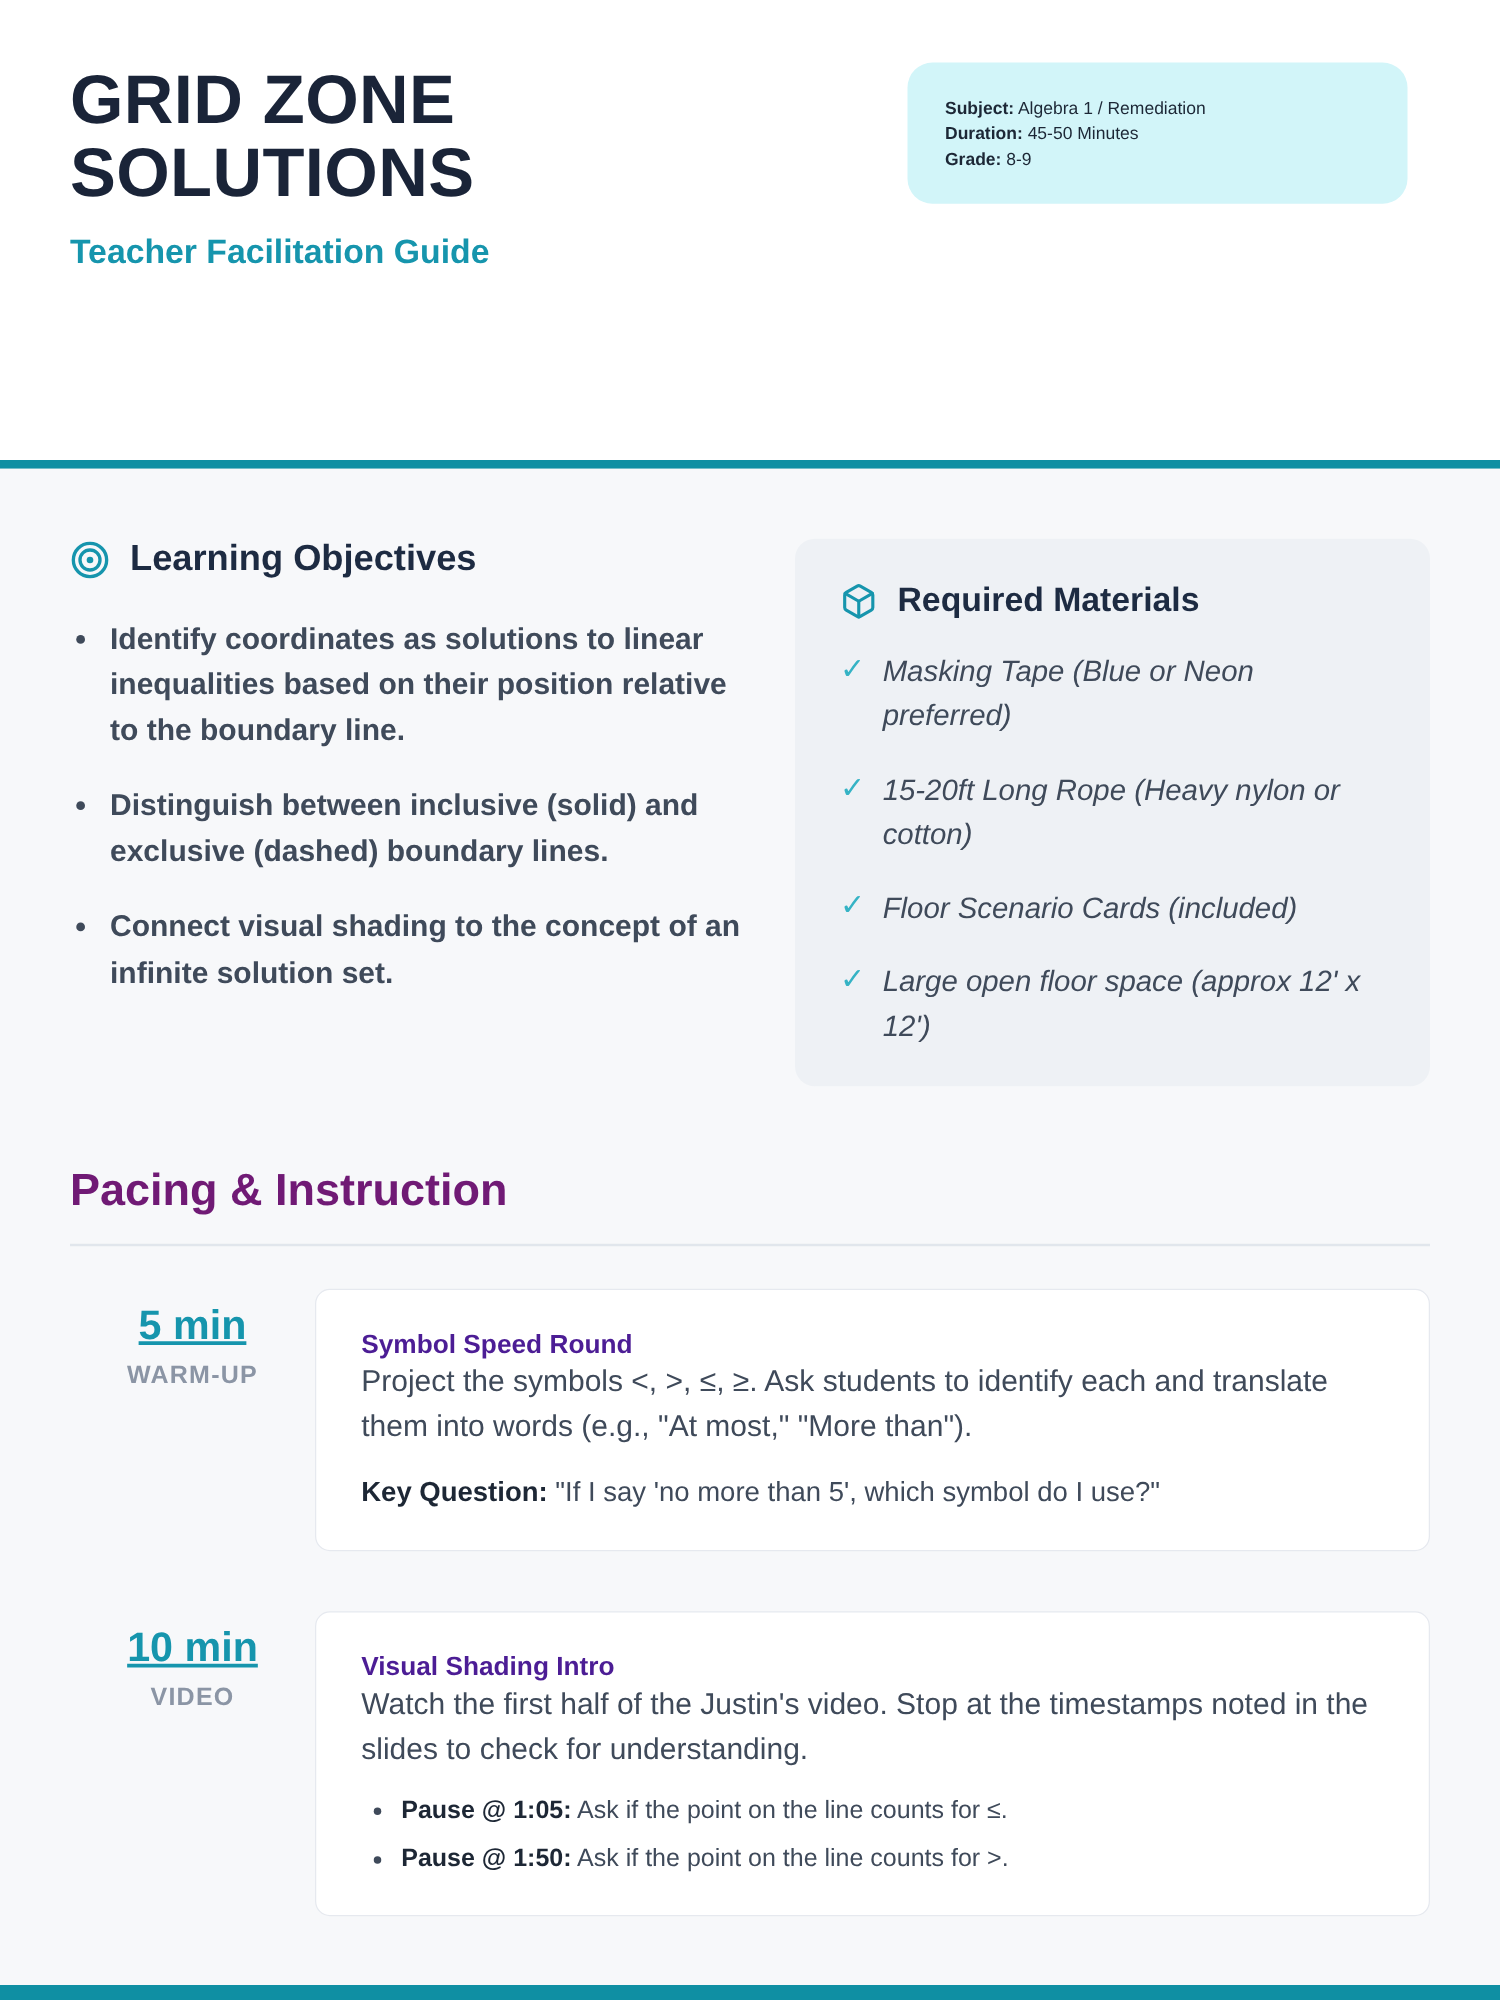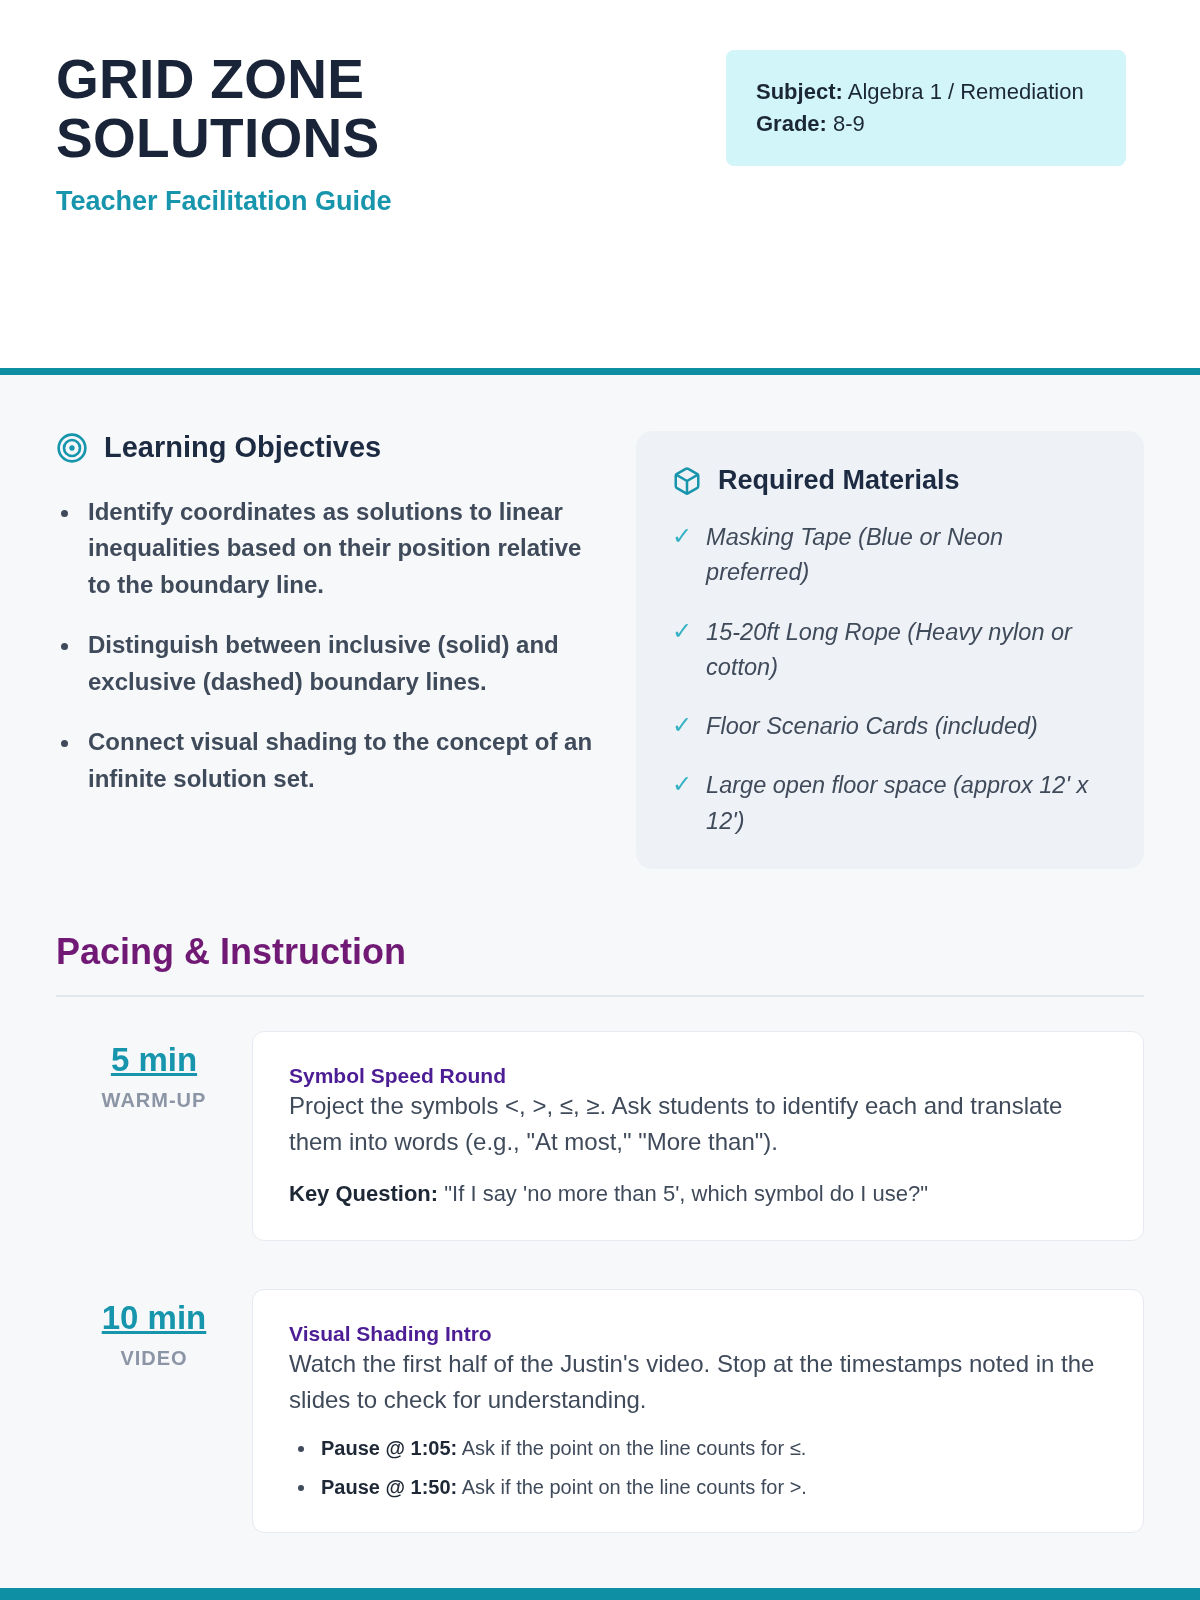--- a/index.html
+++ b/index.html
@@ -30,24 +30,24 @@
     letter-spacing:0.3px;
   }
   .subtitle{
     margin-top:18px;
     font-size:27px;
     font-weight:700;
     color:#1695ad;
   }
   .meta-box{
     background:#d2f5f9;
-    border-radius:8px;
+    border-radius:20px;
     padding:26px 30px;
     width:400px;
-    font-size:22px;
+    font-size:14px;
     line-height:1.45;
     color:#1c2736;
   }
   .meta-box strong{ font-weight:700; }
 
   .divider{ height:7px; background:#0f8fa3; flex:none; }
 
   
   .main{
     flex:1;
@@ -190,20 +190,24 @@
       <span>GRID ZONE</span><br>
       <span>SOLUTIONS</span>
     </h1>
     <div class="subtitle">Teacher Facilitation Guide</div>
   </div>
 
   <aside class="meta-box">
     <div class="meta-line">
       <strong>Subject:</strong>
       <span>Algebra 1 / Remediation</span>
+    </div>
+    <div class="meta-line">
+      <strong>Duration:</strong>
+      <span>45-50 Minutes</span>
     </div>
     <div class="meta-line">
       <strong>Grade:</strong>
       <span>8-9</span>
     </div>
   </aside>
 </header>
 
 <div class="divider"></div>
 

